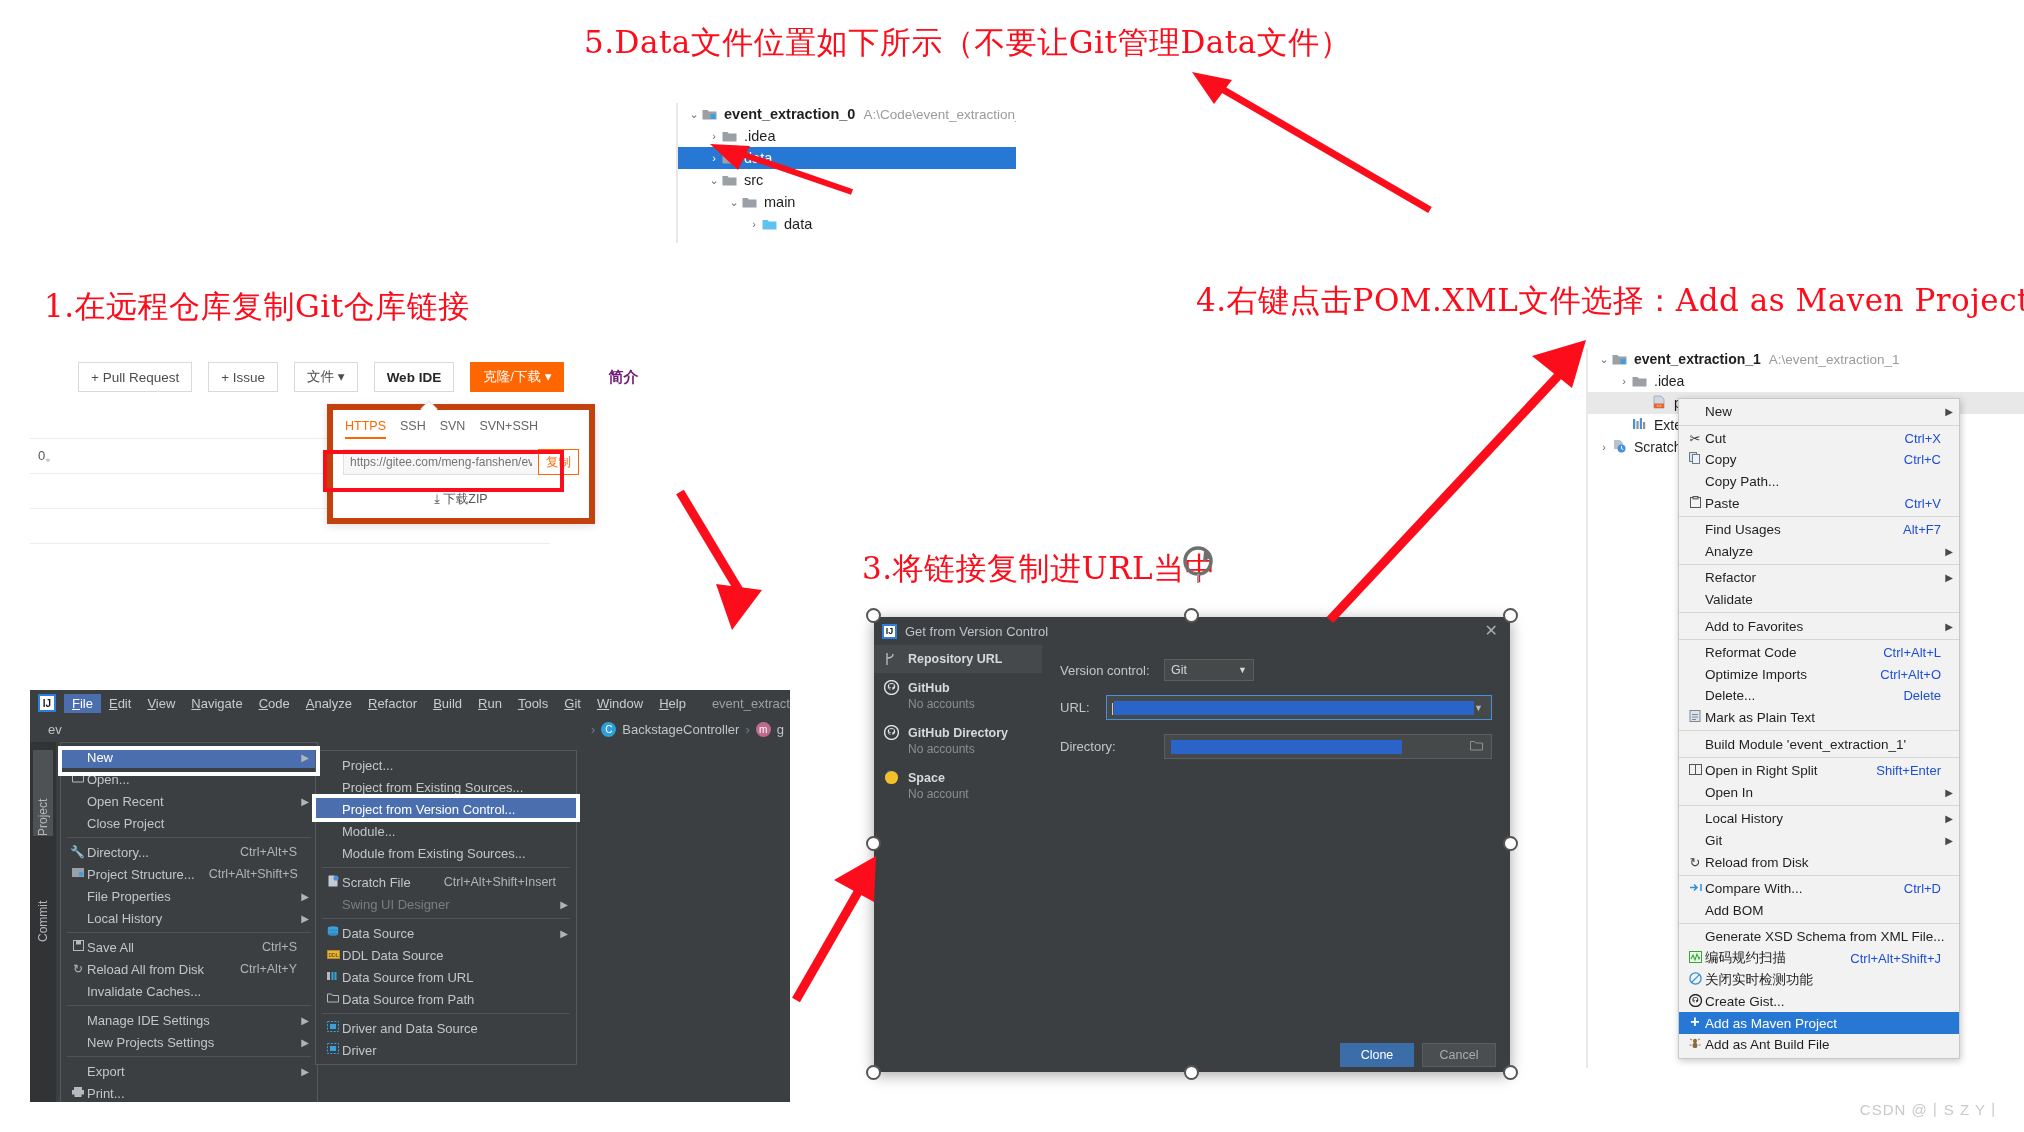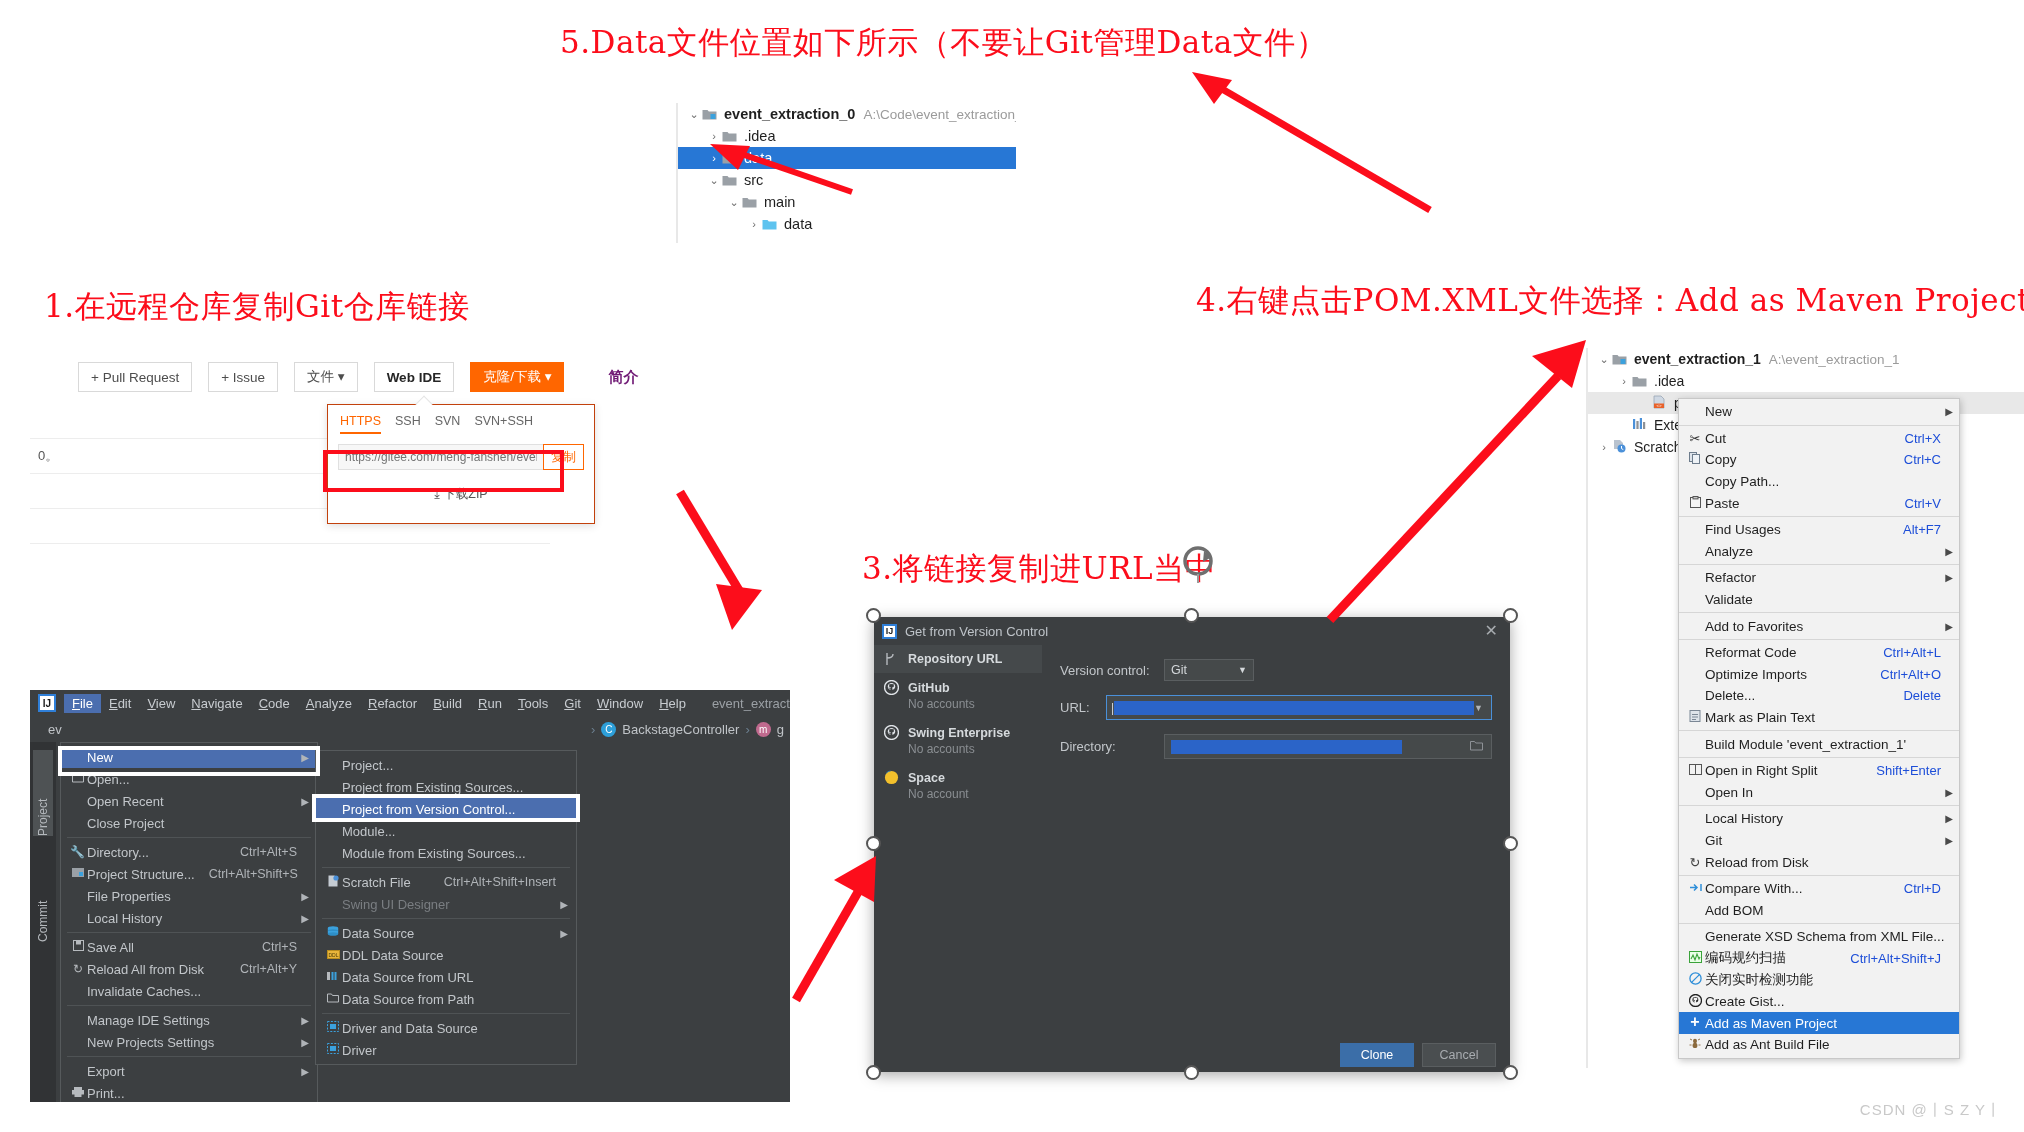--- a/index.html
+++ b/index.html
@@ -12,21 +12,21 @@
   #stage { position: relative; width: 2024px; height: 1132px; }
 
   
   .ann {
     position: absolute;
     color: #fc0d1b;
     font-family: "DejaVu Serif", serif;
     white-space: nowrap;
     letter-spacing: 0.5px;
   }
-  #ann-5 { left: 560px; top: 22px; font-size: 31px; }
+  #ann-5 { left: 584px; top: 22px; font-size: 31px; }
   #ann-1 { left: 44px;  top: 286px; font-size: 31px; }
   #ann-2 { left: 44px;  top: 640px; font-size: 31px; }
   #ann-3 { left: 862px; top: 548px; font-size: 31px; }
   #ann-4 { left: 1196px;top: 280px; font-size: 31px; }
 
   
   .arrow { position: absolute; pointer-events: none; }
 
   
   #tree5 {
@@ -58,21 +58,21 @@
     height: 30px; padding: 0 12px; display: flex; align-items: center;
     font-size: 13.5px; margin-right: -1px;
   }
   .gbtn.bold { font-weight: bold; color: #262626; }
   .gbtn.orange { background: #f60; border-color: #f60; color: #fff; font-weight: 500; }
   .gbtn.plain { border: none; font-weight: bold; font-size: 15px; margin-left: 16px; color:#701a75;}
   #gitee-rows { position: absolute; left: 0; top: 46px; width: 520px; }
   .grow { height: 35px; border-bottom: 1px solid #ededed; display:flex; align-items:center; padding-left: 8px; color:#555; font-size: 13px;}
   #gitee-pop {
     position: absolute; left: 297px; top: 46px; width: 268px; height: 120px;
-    background: #fff; border: 1px solid #c2410c; box-shadow: 0 2px 8px rgba(0,0,0,.13);
+    background: #fff; border: 6px solid #c2410c; box-shadow: 0 2px 8px rgba(0,0,0,.13);
   }
   #gitee-pop .caret {
     position:absolute; left: 90px; top: -7px; width: 12px; height: 12px;
     background:#fff; border-left:1px solid #e4e4e4; border-top:1px solid #e4e4e4;
     transform: rotate(45deg);
   }
   #pop-tabs { display: flex; gap: 14px; padding: 9px 12px 0 12px; font-size: 12.5px; color:#666; }
   #pop-tabs .ptab.active { color:#f60; border-bottom: 2px solid #f60; padding-bottom: 4px; }
   #pop-url { display:flex; align-items:center; margin: 10px 10px 0 10px; }
   #pop-url input {
@@ -583,21 +583,21 @@
             <div class="side-sub">No accounts</div>
           </div>
           <div class="side-row">
             <div class="side-title">
               <span style="width:16px;display:inline-flex;">
                 <svg width="15" height="15" viewBox="0 0 16 16">
                   <circle cx="8" cy="8" r="7.4" fill="none" stroke="#e0e4e8" stroke-width="1.5"></circle>
                   <path d="M8 3.2c-2.5 0-4 1.6-4 3.8 0 1.7 1 3 2.6 3.5.2 0 .3-.1.3-.3v-.9c-1 .2-1.4-.4-1.5-.8-.1-.2-.3-.5-.5-.6-.2-.1 0-.2.2-.2.3 0 .6.3.7.5.4.6 1 .5 1.3.4 0-.3.2-.5.3-.6-1.2-.2-2-.7-2-1.8 0-.4.2-.8.4-1-.1-.2-.2-.6.1-1.1 0 0 .3-.1 1.1.4a3.6 3.6 0 0 1 2 0c.8-.5 1.1-.4 1.1-.4.3.5.2.9.1 1.1.3.2.4.6.4 1 0 1.1-.8 1.6-2 1.8.2.2.3.5.3.9v1.3c0 .2.1.3.3.3C11 10 12 8.7 12 7c0-2.2-1.5-3.8-4-3.8z" fill="#e0e4e8"></path>
                 </svg>
               </span>
-              <span>Swing Enterprise</span>
+              <span>GitHub Directory</span>
             </div>
             <div class="side-sub">No accounts</div>
           </div>
           <div class="side-row">
             <div class="side-title">
               <span style="width:16px;display:inline-flex;">
                 <svg width="15" height="15" viewBox="0 0 16 16">
                   <circle cx="8" cy="8" r="7" fill="#f3c02c"></circle>
                   <path d="M8 1a7 7 0 0 1 0 14A5.2 5.2 0 0 0 8 1z" fill="#3bb06a"></path>
                   <path d="M8 1a7 7 0 0 0-6 3.6A5.2 5.2 0 0 1 8 1z" fill="#2f8fd9"></path>

